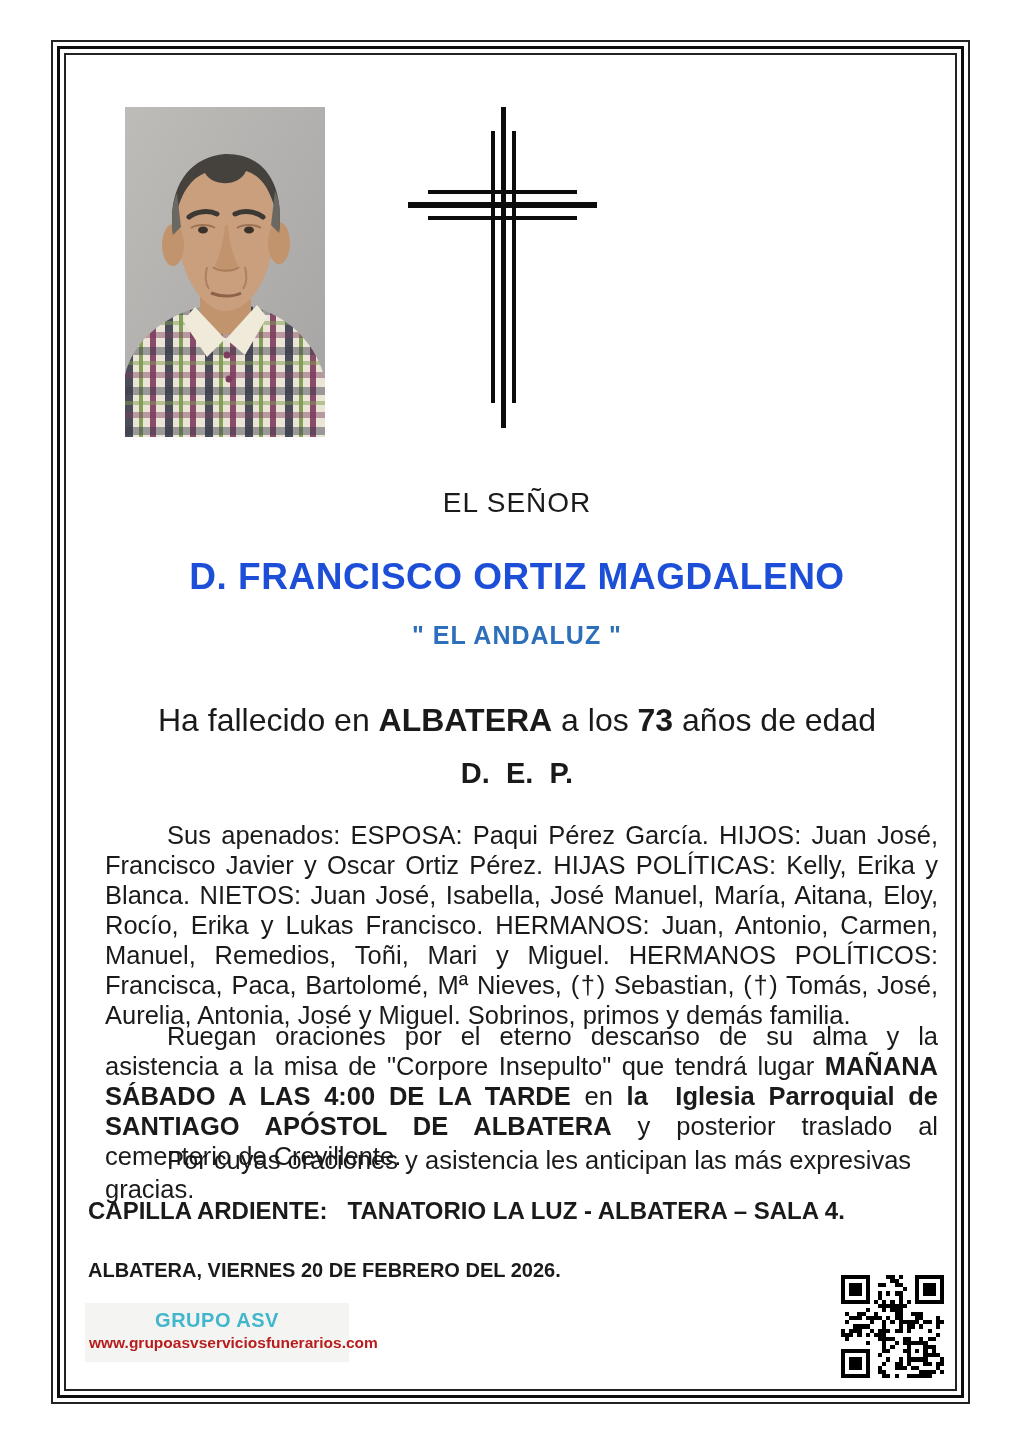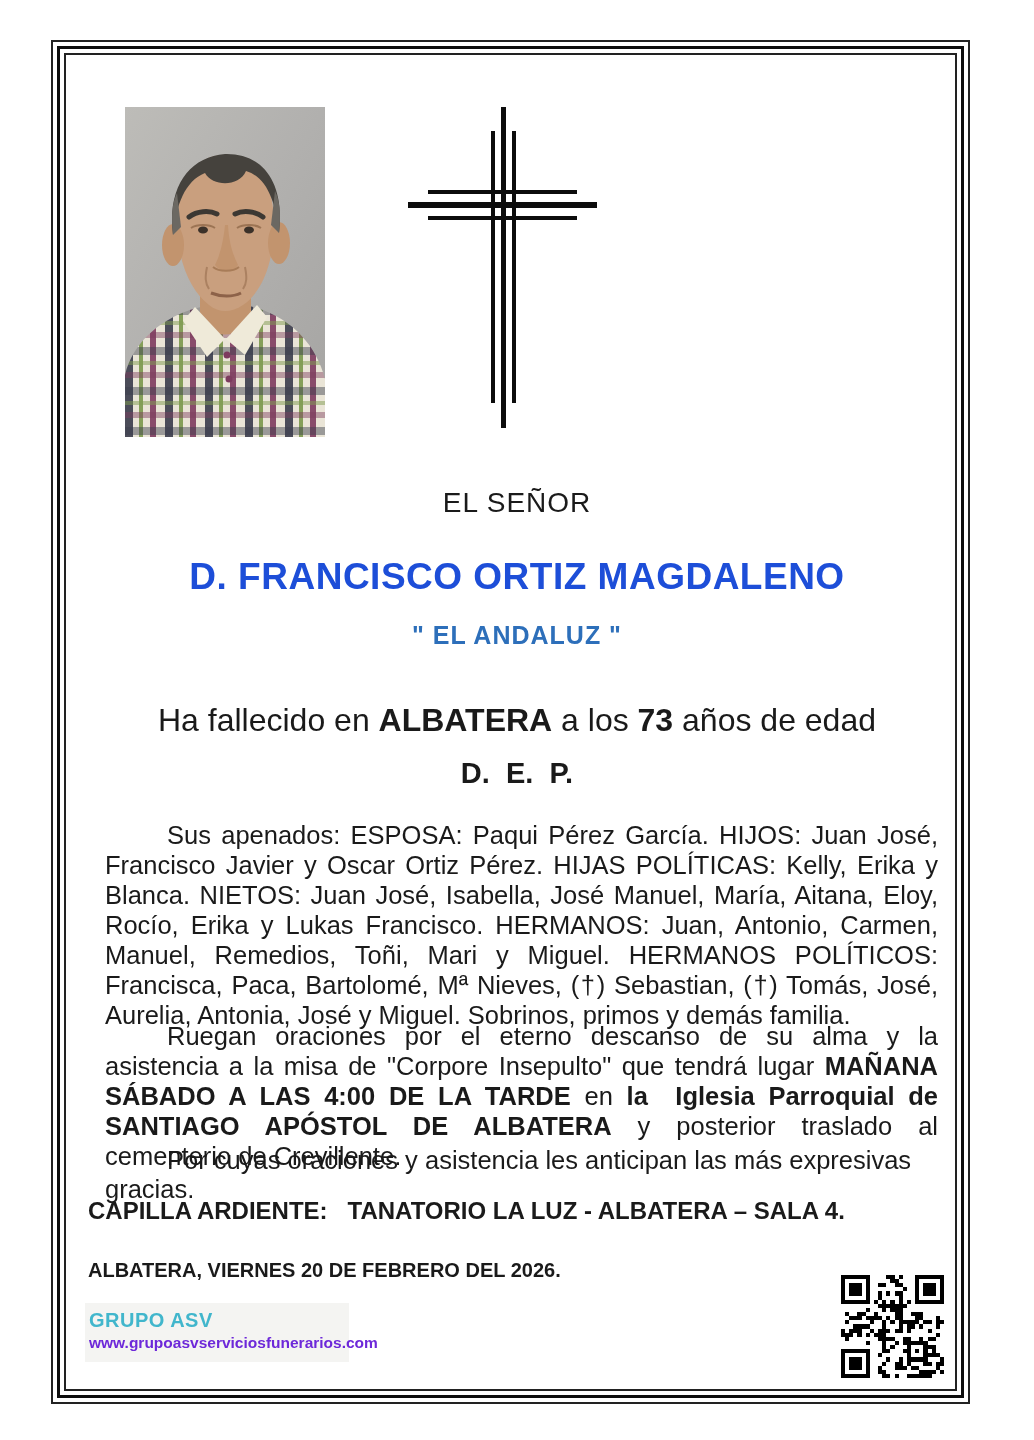--- a/index.html
+++ b/index.html
@@ -121,22 +121,22 @@
 <div class="centerline dep">D.  E.  P.</div>
 
 <div class="para para1">Sus apenados: ESPOSA: Paqui Pérez García. HIJOS: Juan José, Francisco Javier y Oscar Ortiz Pérez. HIJAS POLÍTICAS: Kelly, Erika y Blanca. NIETOS: Juan José, Isabella, José Manuel, María, Aitana, Eloy, Rocío, Erika y Lukas Francisco. HERMANOS: Juan, Antonio, Carmen, Manuel, Remedios, Toñi, Mari y Miguel. HERMANOS POLÍTICOS:  Francisca, Paca, Bartolomé, Mª Nieves, (†) Sebastian, (†) Tomás, José, Aurelia, Antonia, José y Miguel. Sobrinos, primos y demás familia.</div>
 <div class="para para2"><span>Ruegan oraciones por el eterno descanso de su alma y la asistencia a la misa de "Corpore Insepulto" que tendrá lugar </span><span style="font-weight: bold;">MAÑANA SÁBADO A LAS 4:00 DE LA TARDE</span><span> en </span><span style="font-weight: bold;">la  Iglesia Parroquial de SANTIAGO APÓSTOL DE ALBATERA</span><span> y posterior traslado al cementerio de Crevillente.</span></div>
 <div class="thanks">Por cuyas oraciones y asistencia les anticipan las más expresivas gracias.</div>
 
 <div class="chapel">CAPILLA ARDIENTE:   TANATORIO LA LUZ - ALBATERA – SALA 4.</div>
 <div class="dateline">ALBATERA, VIERNES 20 DE FEBRERO DEL 2026.</div>
 
 <div class="logo">
-  <div class="logo-line" style="color: rgb(65, 182, 204);">GRUPO ASV</div>
-  <div class="logo-url" style="color: #6d28d9;">www.grupoasvserviciosfunerarios.com</div>
+  <div class="logo-line" style="color: rgb(65, 182, 204); text-align: center;">GRUPO ASV</div>
+  <div class="logo-url" style="color: #b91c1c;">www.grupoasvserviciosfunerarios.com</div>
 </div>
 
 <div class="qr">
   <svg id="qr-svg" width="103" height="103" viewBox="0 0 25 25" shape-rendering="crispEdges">
       <rect x="0" y="0" width="1" height="1" fill="#000"></rect>
       <rect x="1" y="0" width="1" height="1" fill="#000"></rect>
       <rect x="2" y="0" width="1" height="1" fill="#000"></rect>
       <rect x="3" y="0" width="1" height="1" fill="#000"></rect>
       <rect x="4" y="0" width="1" height="1" fill="#000"></rect>
       <rect x="5" y="0" width="1" height="1" fill="#000"></rect>

